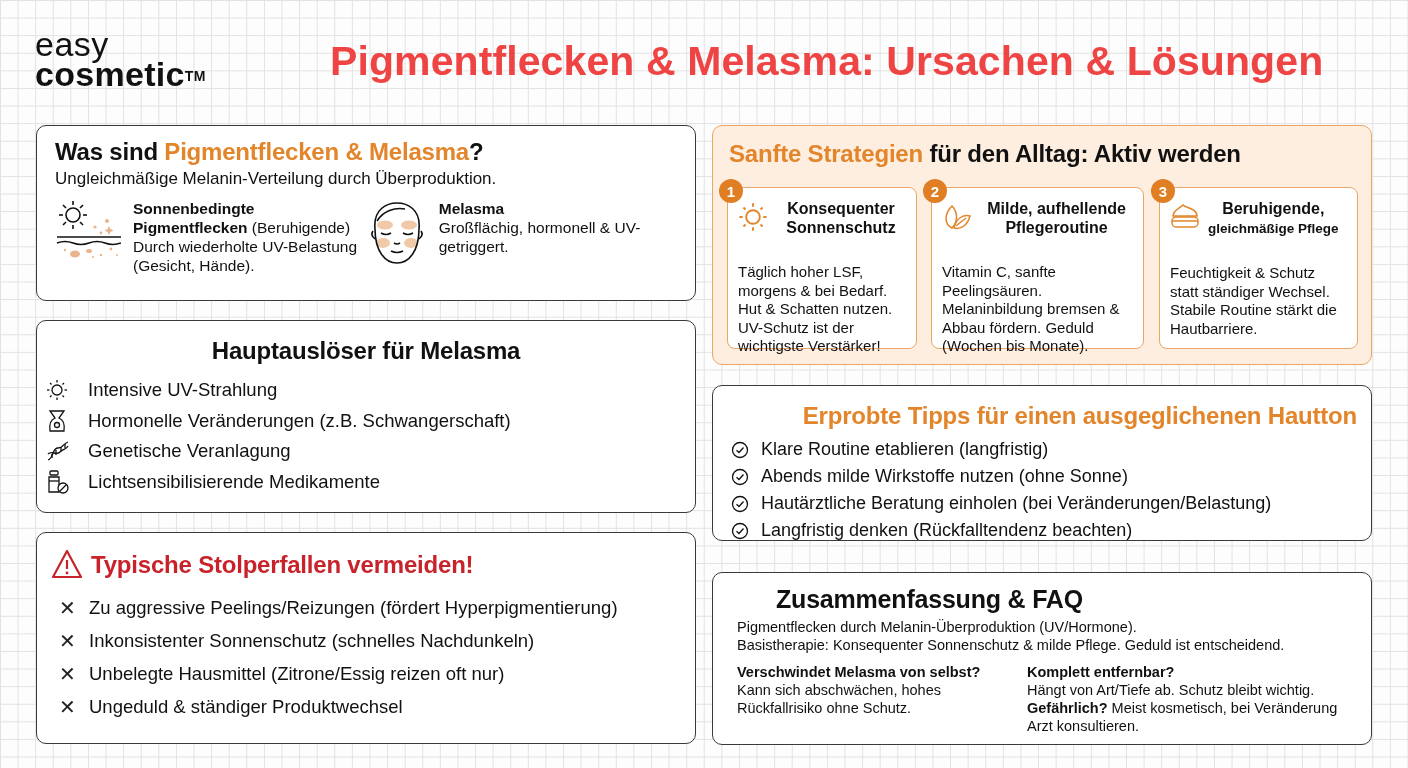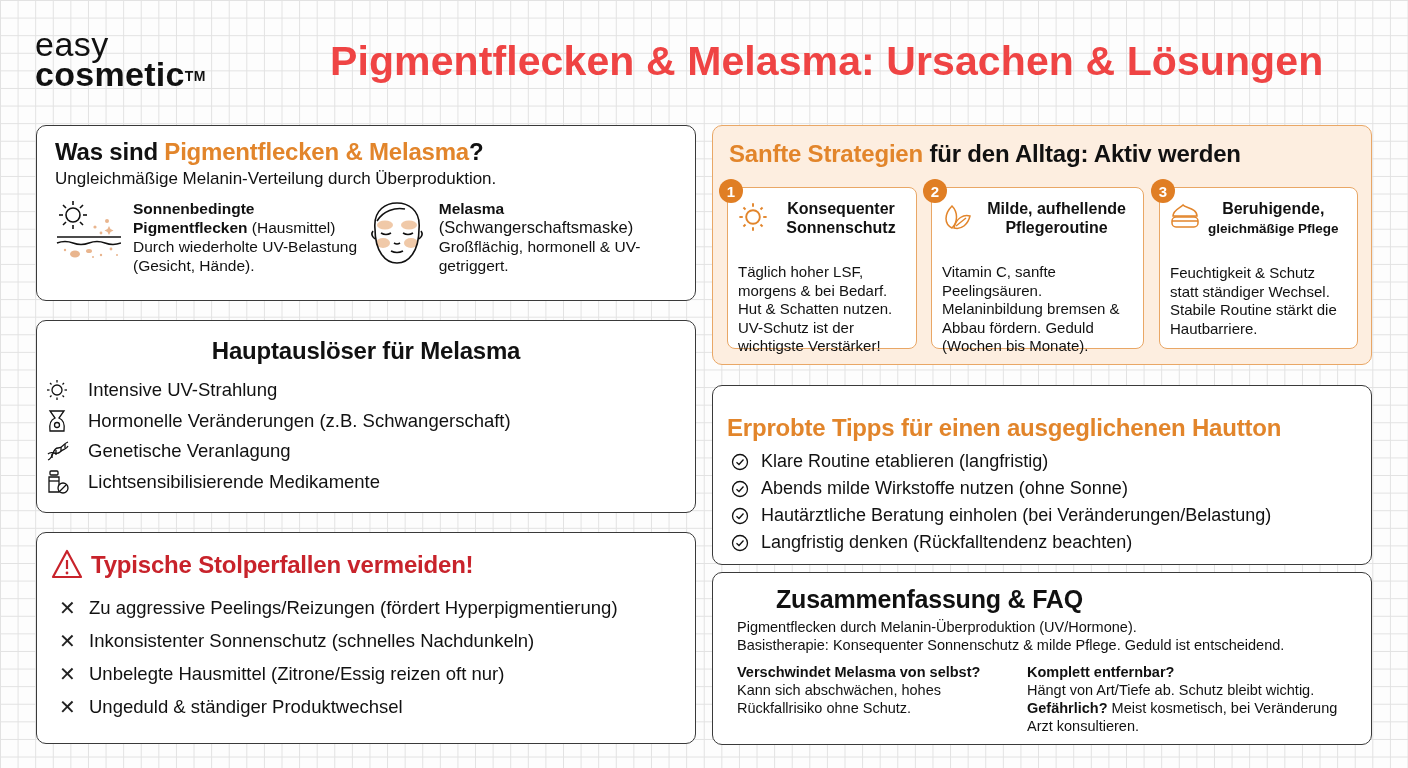--- a/index.html
+++ b/index.html
@@ -56,21 +56,21 @@
   .strat .head { display: flex; align-items: flex-start; gap: 8px; }
   .strat .head .ico { width: 30px; flex: none; margin-top: 3px; }
   .strat .head .t { font-weight: 700; font-size: 16px; line-height: 19px; text-align: center; }
   .strat .head .t small { font-size: 13.5px; font-weight: 700; }
   .strat .body { font-size: 15px; line-height: 18.5px; margin-top: 26px; }
   #s1 { left: 14px; width: 190px; }
   #s2 { left: 218px; width: 213px; }
   #s3 { left: 446px; width: 199px; }
 
   
-  #c5 { left: 712px; top: 385px; width: 660px; height: 180px; padding: 28px 14px; }
+  #c5 { left: 712px; top: 385px; width: 660px; height: 156px; padding: 16px 14px; text-align: right; }
   #c5 h2 { font-size: 24px; }
   #c5 ul { list-style: none; margin-top: 6px; }
   #c5 li { display: flex; align-items: center; font-size: 18px; height: 27px; }
   #c5 li .ico { width: 34px; display: flex; align-items: center; padding-left: 4px; }
 
   
   #c6 { left: 712px; top: 572px; width: 660px; height: 173px; padding: 12px 24px; }
   #c6 h2 { font-size: 25px; margin-left: 39px; }
   #c6 .p { font-size: 14.5px; line-height: 18px; margin-top: 4px; }
   #c6 .faq { display: flex; margin-top: 9px; font-size: 14.5px; line-height: 18px; }
@@ -115,21 +115,21 @@
               <ellipse cx="34" cy="52" rx="3" ry="2"></ellipse>
             <circle cx="10" cy="51" r="1.2"></circle>
               <circle cx="46" cy="56" r="1.2"></circle>
               <circle cx="56" cy="50" r="1.4"></circle>
               <circle cx="62" cy="56" r="1"></circle>
               <circle cx="38" cy="58" r="1"></circle>
           </g>
         </svg>
       </div>
       <div class="txt">
-        <div><b>Sonnenbedingte Pigmentflecken</b><span> (Hausmittel)</span></div>
+        <div><b>Sonnenbedingte Pigmentflecken</b><span> (Beruhigende)</span></div>
         <div>Durch wiederholte UV-Belastung (Gesicht, Hände).</div>
       </div>
     </div>
     <div class="item">
       <div class="ico" style="width:72px">
         <svg width="60" height="68" viewBox="0 0 60 68">
           <g fill="#f0c9a8">
             <ellipse cx="18" cy="26" rx="8" ry="4.5"></ellipse>
               <ellipse cx="42" cy="26" rx="8" ry="4.5"></ellipse>
             <ellipse cx="16" cy="44" rx="7" ry="5"></ellipse>
@@ -142,21 +142,20 @@
               <path d="M54 32 q3 4 -2 8"></path>
             <path d="M14 34 q5 3 10 0"></path>
               <path d="M36 34 q5 3 10 0"></path>
             <path d="M27 44 q3 2 6 0"></path>
             <path d="M24 52 q6 3 12 0"></path>
           </g>
         </svg>
       </div>
       <div class="txt">
         <div><b>Melasma</b></div>
-        <div style="font-size:16.5px">(Schwangerschaftsmaske)</div>
         <div>Großflächig, hormonell &amp; UV-getriggert.</div>
       </div>
     </div>
   </div>
 </div>
 
 <div class="card" id="c2">
   <h2>Hauptauslöser für Melasma</h2>
   <ul>
     <li>

